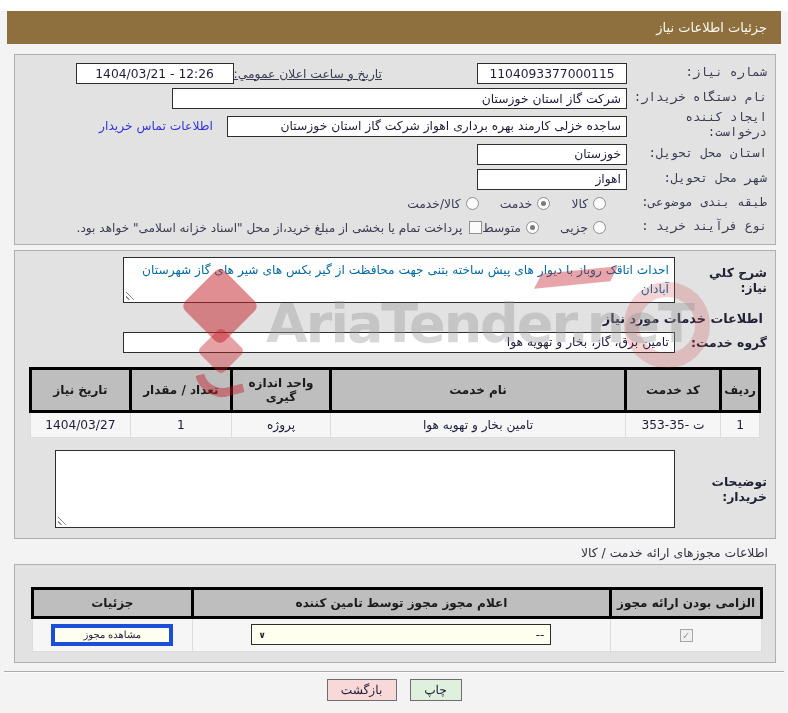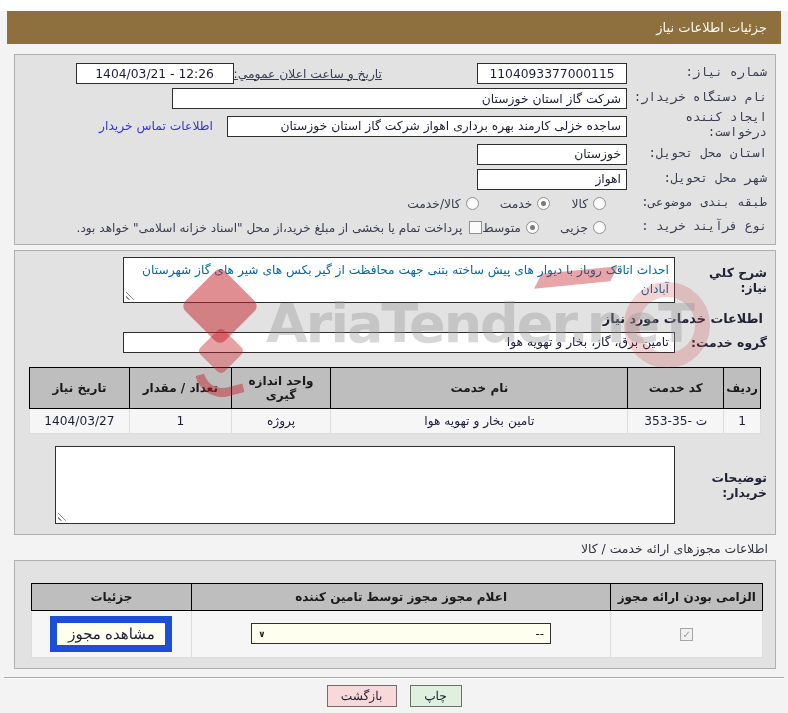--- a/index.html
+++ b/index.html
@@ -55,35 +55,35 @@
   .tbox.notes { height:78px; width:620px; }
   .resize-h { position:absolute; left:2px; bottom:2px; width:9px; height:9px;
               background:repeating-linear-gradient(45deg, transparent 0 2px, #8A8A8A 2px 3px);
               clip-path:polygon(0 0, 0 100%, 100% 100%); }
   .sec-title { font-weight:bold; font-size:12.8px; color:#222236; margin:8px 4px 0; }
   .grow { margin-top:6px; }
   .gbox { width:552px; }
 
   
   table.dtable { border-collapse:collapse; width:732px; margin:14px 6px 0 22px; border:1px solid #909090; }
-  table.dtable th { background:#BEBEBE; border:1px solid #000000; font-size:12px; color:#1A1A1A;
+  table.dtable th { background:#BEBEBE; border:3px solid #000000; font-size:12px; color:#1A1A1A;
                     padding:6px 2px; font-weight:bold; }
   table.dtable td { background:#F6F6F6; border:1px solid #DCDCDC; font-size:12.2px; color:#1C1C3A;
                     padding:5px 2px; text-align:center; }
   .panel3 table.dtable { margin-top:0; }
   .panel3 th { padding:8px 2px; }
   .panel3 td { padding:4px 2px; }
 
   .lic-heading { font-size:12.4px; color:#33333F; margin:6px 20px 0; }
 
   .sel { display:flex; justify-content:space-between; align-items:center; width:300px; height:21px;
          background:#FFFFEF; border:1px solid #2E2E2E; padding:0 6px; margin:0 auto; font-size:12px;
          color:#1C1C3A; cursor:pointer; }
   .chev { font-size:9px; font-weight:bold; color:#222; }
-  .vbtn { background:#FFFFEF; border:7px solid #1d4ed8; width:122px; height:36px; font-size:15px;
+  .vbtn { background:#FFFFEF; border:4px solid #1d4ed8; width:122px; height:22px; font-size:10px;
           color:#1C1C3A; display:inline-flex; align-items:center; justify-content:center; cursor:pointer; }
 
   
   .fdivider { border-top:1px solid #ABABAB; border-bottom:1px solid #FBFBFB; margin:8px 4px 0; }
   .fbtns { display:flex; justify-content:center; gap:13px; margin-top:6px; }
   .fbtn { height:22px; display:flex; align-items:center; justify-content:center; font-size:12.2px;
           color:#222236; border:1px solid #6E6E6E; cursor:pointer; }
   .btn-print { width:52px; background:#DFF0DF; }
   .btn-back  { width:70px; background:#F8D8D8; }
 

